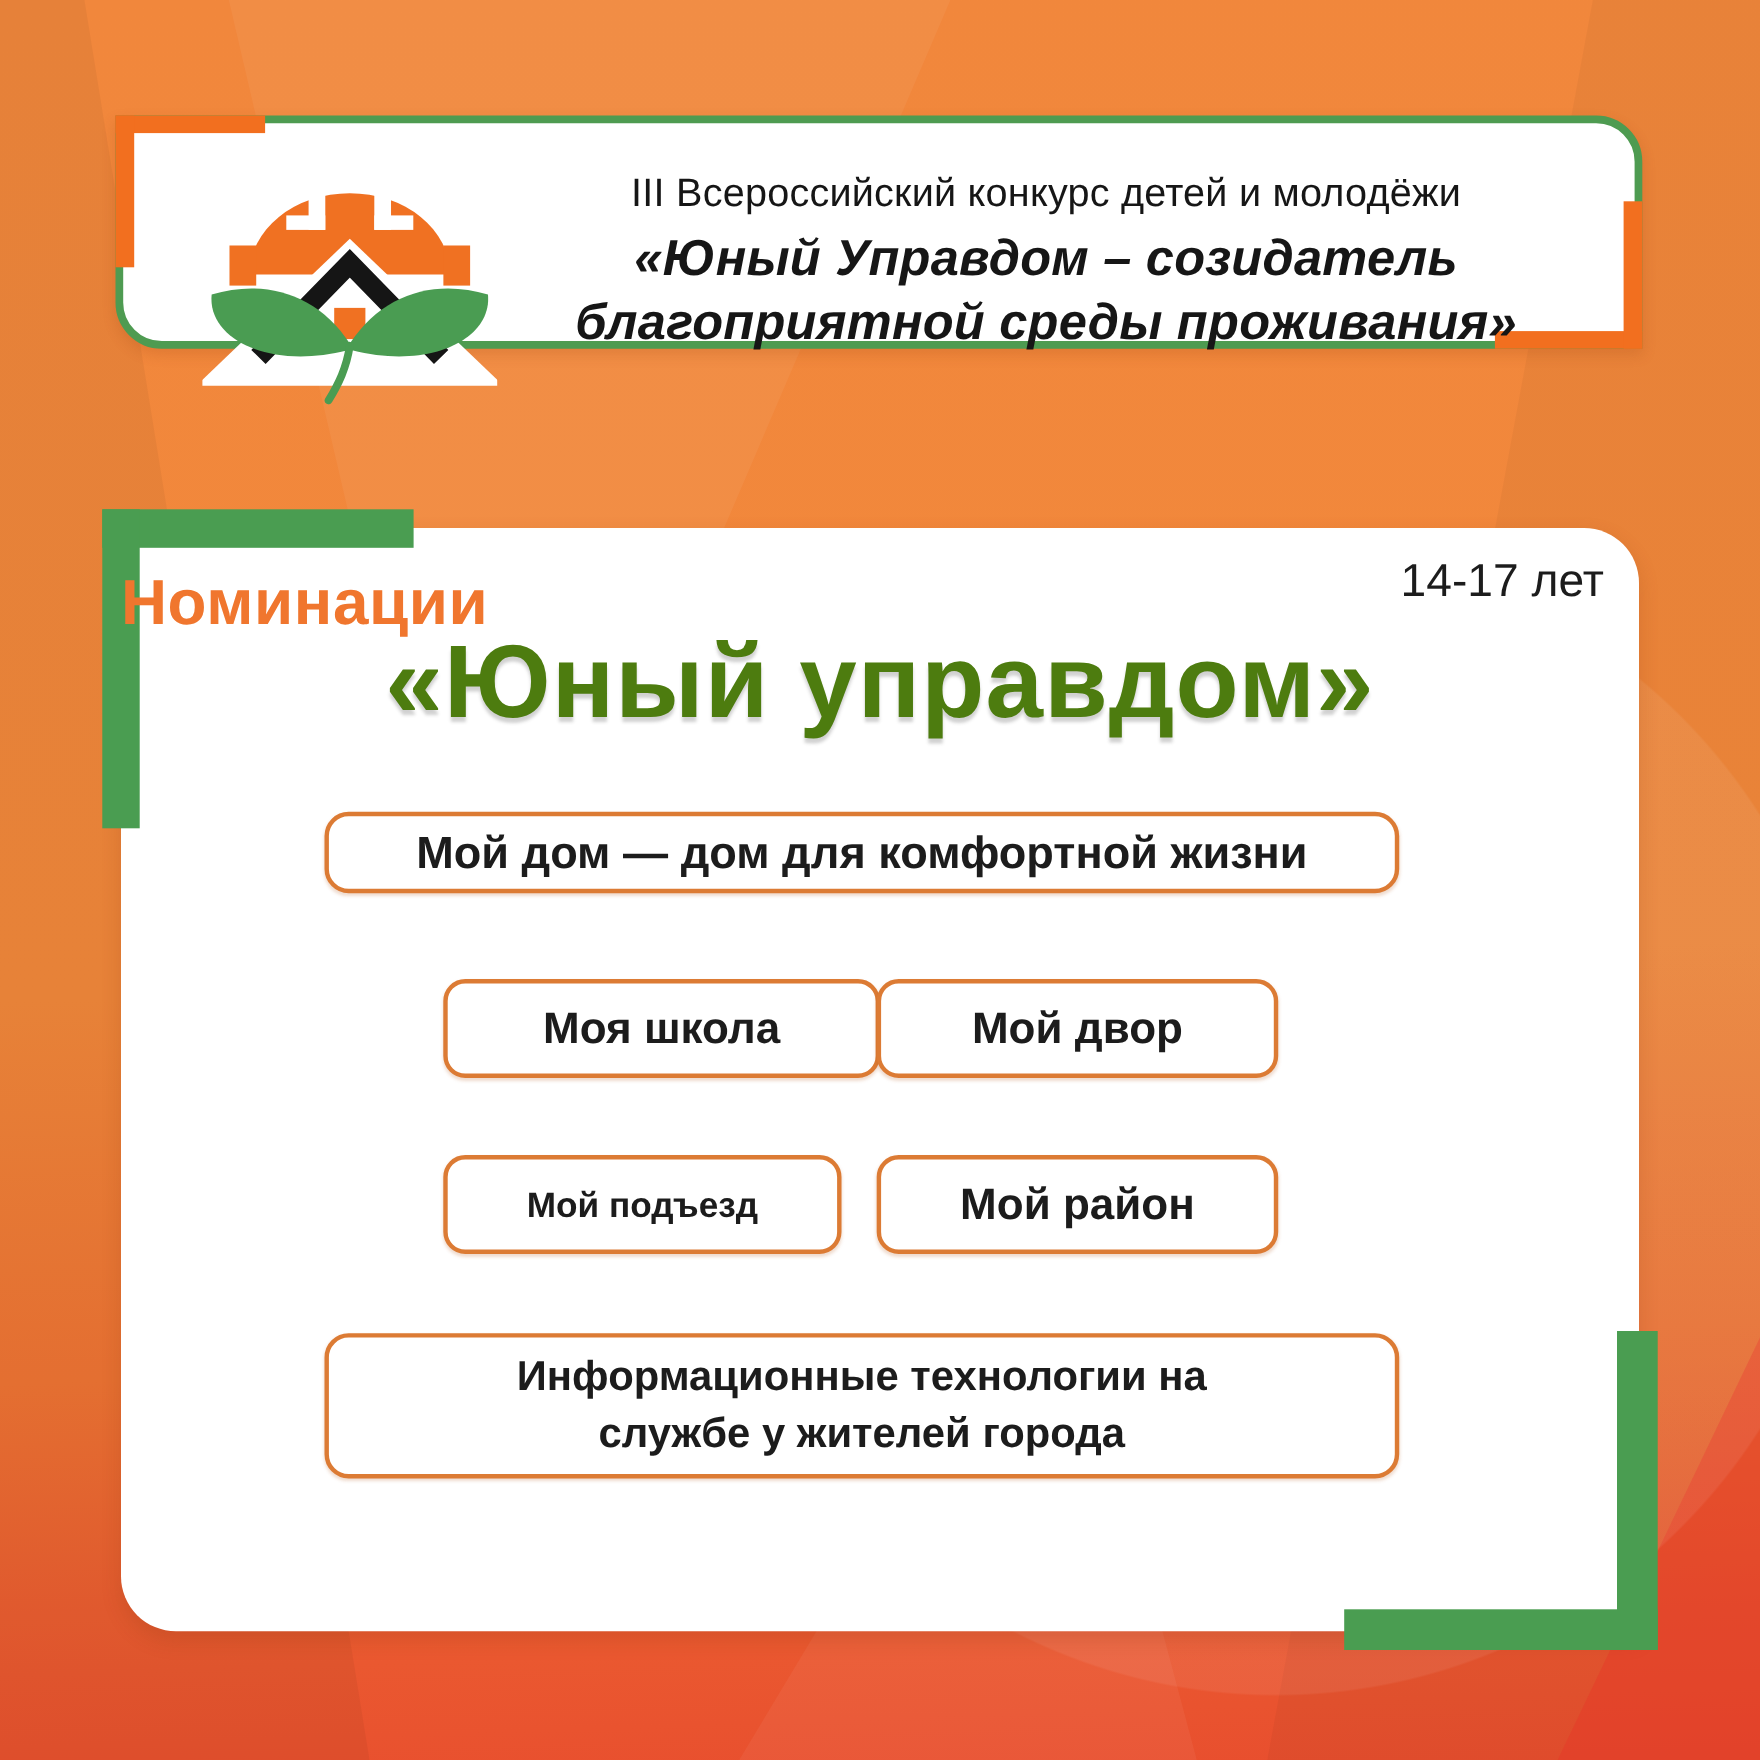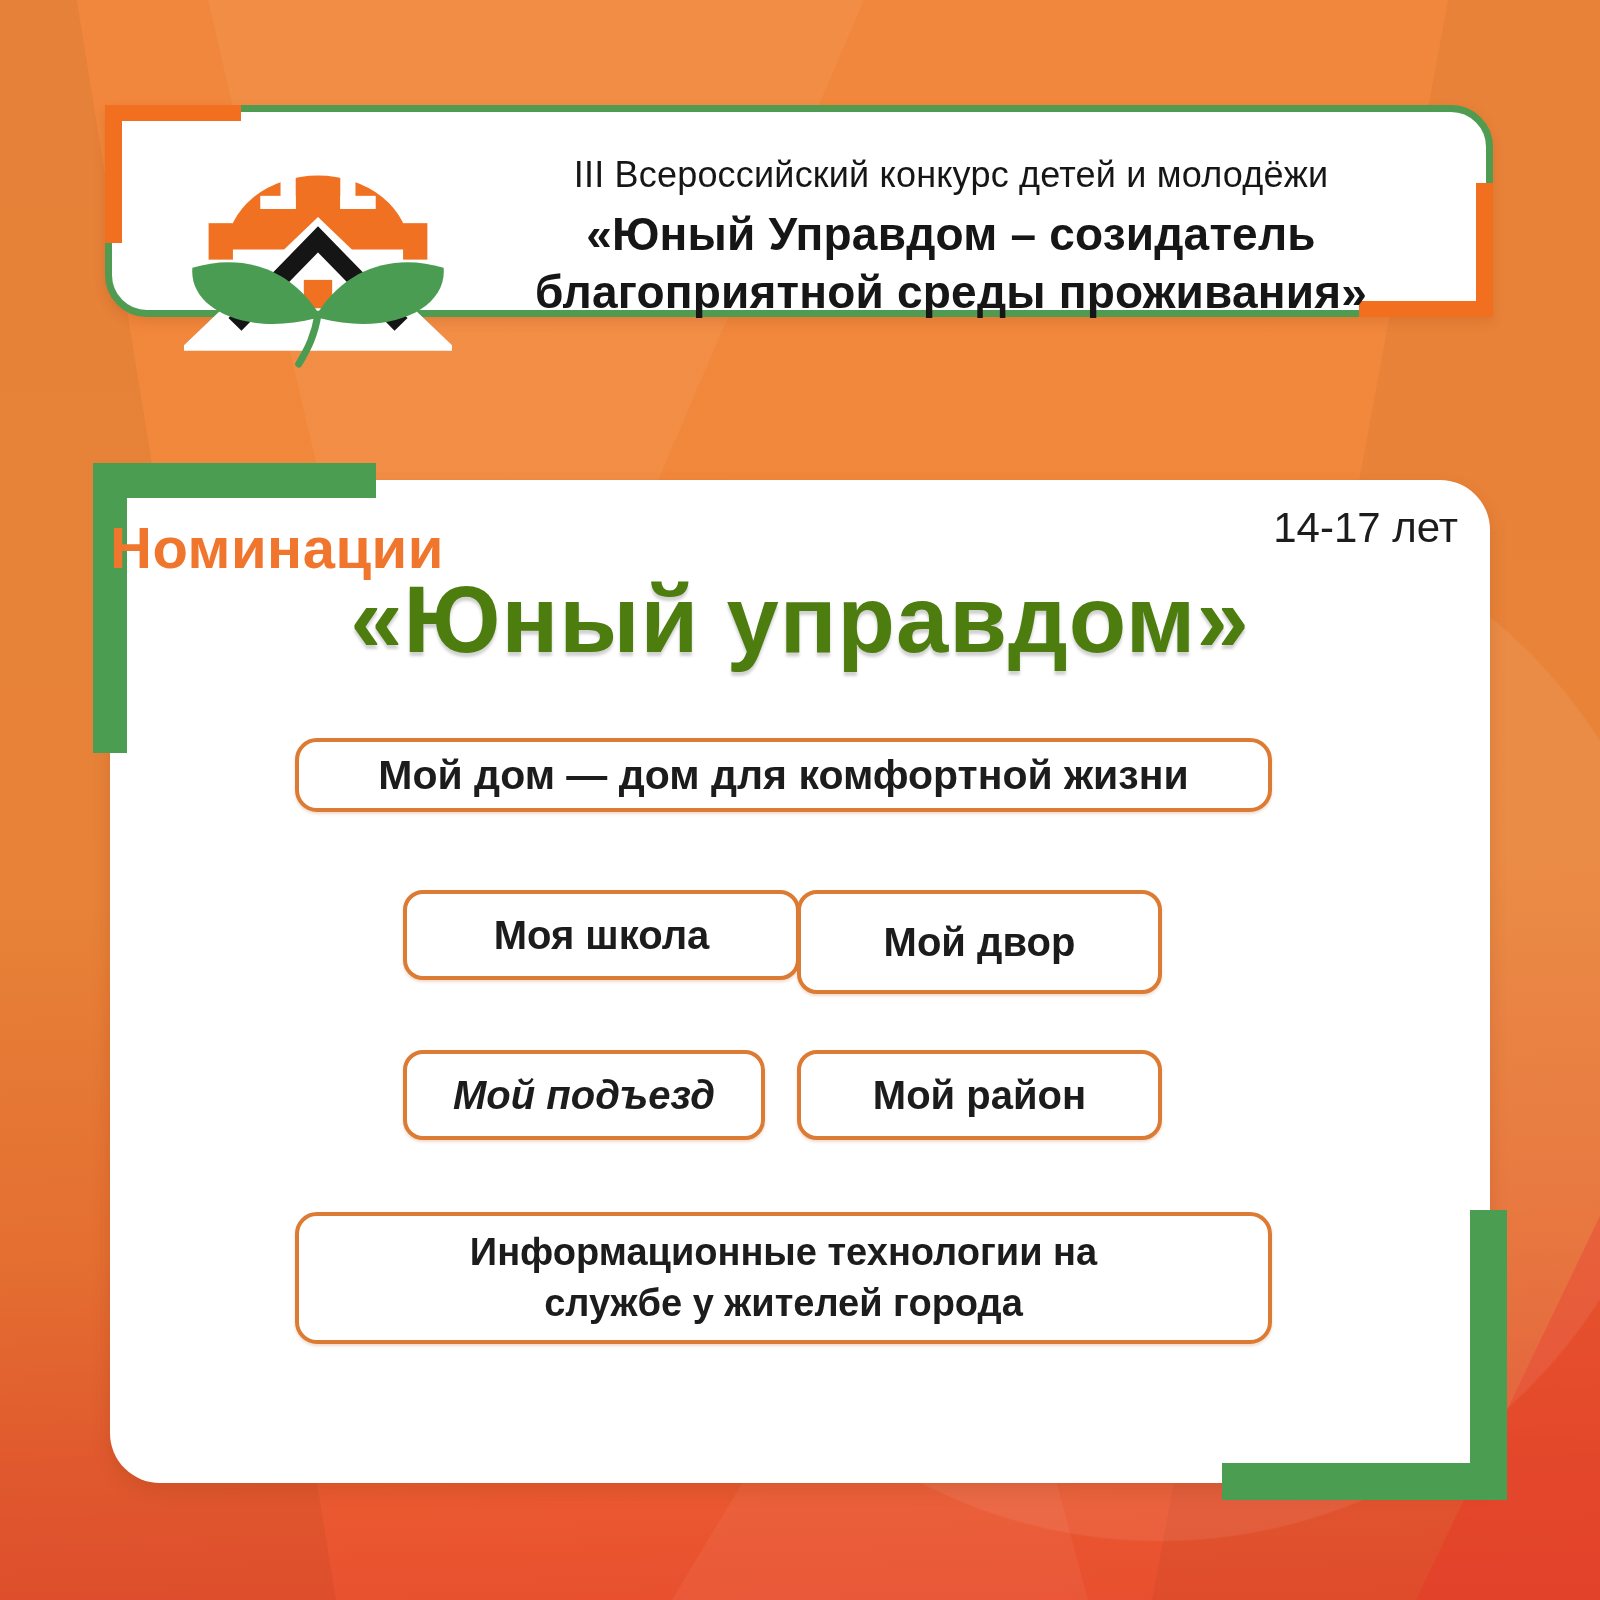--- a/index.html
+++ b/index.html
@@ -56,21 +56,21 @@
   .hdr-accent.br{
     right:-7px;bottom:-7px;width:134px;height:134px;
     border-bottom-width:16px;border-right-width:17px;
   }
   .logo-box{position:absolute;left:72px;top:18px;width:268px;height:238px;}
   .header-text{
     position:absolute;left:330px;right:26px;top:42px;
     text-align:center;color:#161616;
   }
   .header-top-line{font-size:36px;font-weight:500;letter-spacing:0.2px;}
-  .header-title-line{font-size:46px;font-weight:700;line-height:1.26;letter-spacing:0.2px;}
+  .header-title-line{font-size:46px;font-weight:700;line-height:1.26;letter-spacing:0.2px;font-style:italic;}
   .header-title-line.first{margin-top:10px;}
 
   
   .main-card{
     position:absolute;left:110px;top:480px;width:1380px;height:1003px;
     background:#FFFFFF;border-radius:0 50px 0 50px;
     box-shadow:0 8px 18px rgba(140,55,15,0.20);
   }
   .green-bracket{position:absolute;box-sizing:border-box;border:0 solid #4A9D51;}
   .green-bracket.tl{
@@ -96,22 +96,22 @@
   }
   .nom-btn{
     position:absolute;box-sizing:border-box;background:#FFFFFF;
     border:4px solid #DC7B34;border-radius:20px;
     display:flex;align-items:center;justify-content:center;text-align:center;
     font-weight:700;color:#1C1C1C;
     box-shadow:0 2px 3px rgba(180,90,30,0.22);
   }
   .nom-wide-top{left:185px;top:258px;width:977px;height:74px;font-size:41px;border-radius:22px;}
   .nom-g1{left:293px;top:410px;width:397px;height:90px;font-size:40px;}
-  .nom-g2{left:687px;top:410px;width:365px;height:104px;font-size:40px;}
-  .nom-g3{left:293px;top:570px;width:362px;height:90px;font-size:40px;font-style:italic;}
+  .nom-g2{left:687px;top:410px;width:365px;height:90px;font-size:40px;}
+  .nom-g3{left:293px;top:570px;width:362px;height:90px;font-size:32px;}
   .nom-g4{left:687px;top:570px;width:365px;height:90px;font-size:40px;}
   .nom-wide-bottom{
     left:185px;top:732px;width:977px;height:132px;font-size:38px;
     flex-direction:column;line-height:1.35;border-radius:22px;
   }
 </style>
 </head>
 <body>
 
 <div class="canvas">

